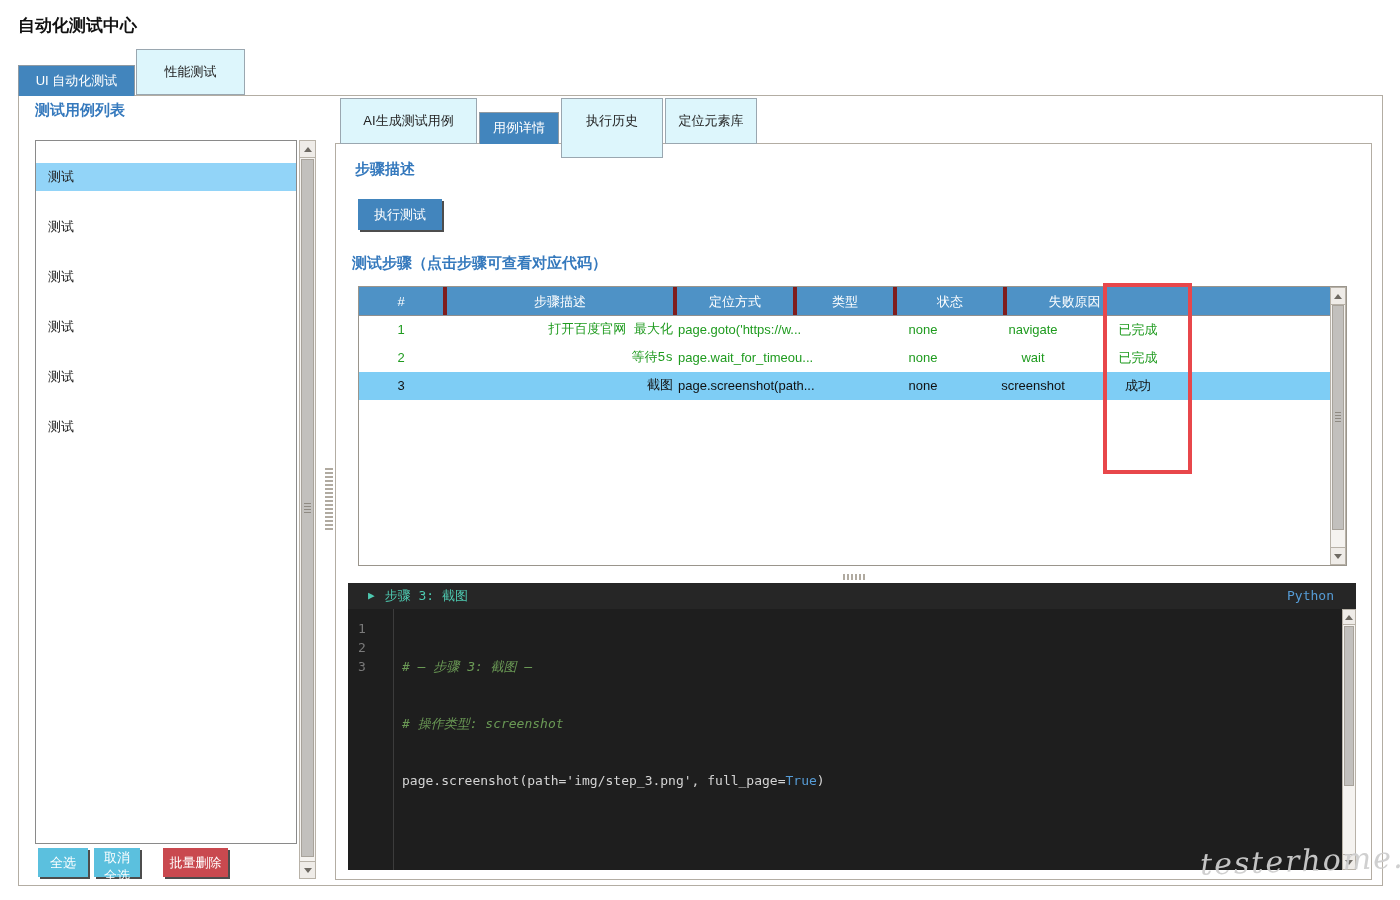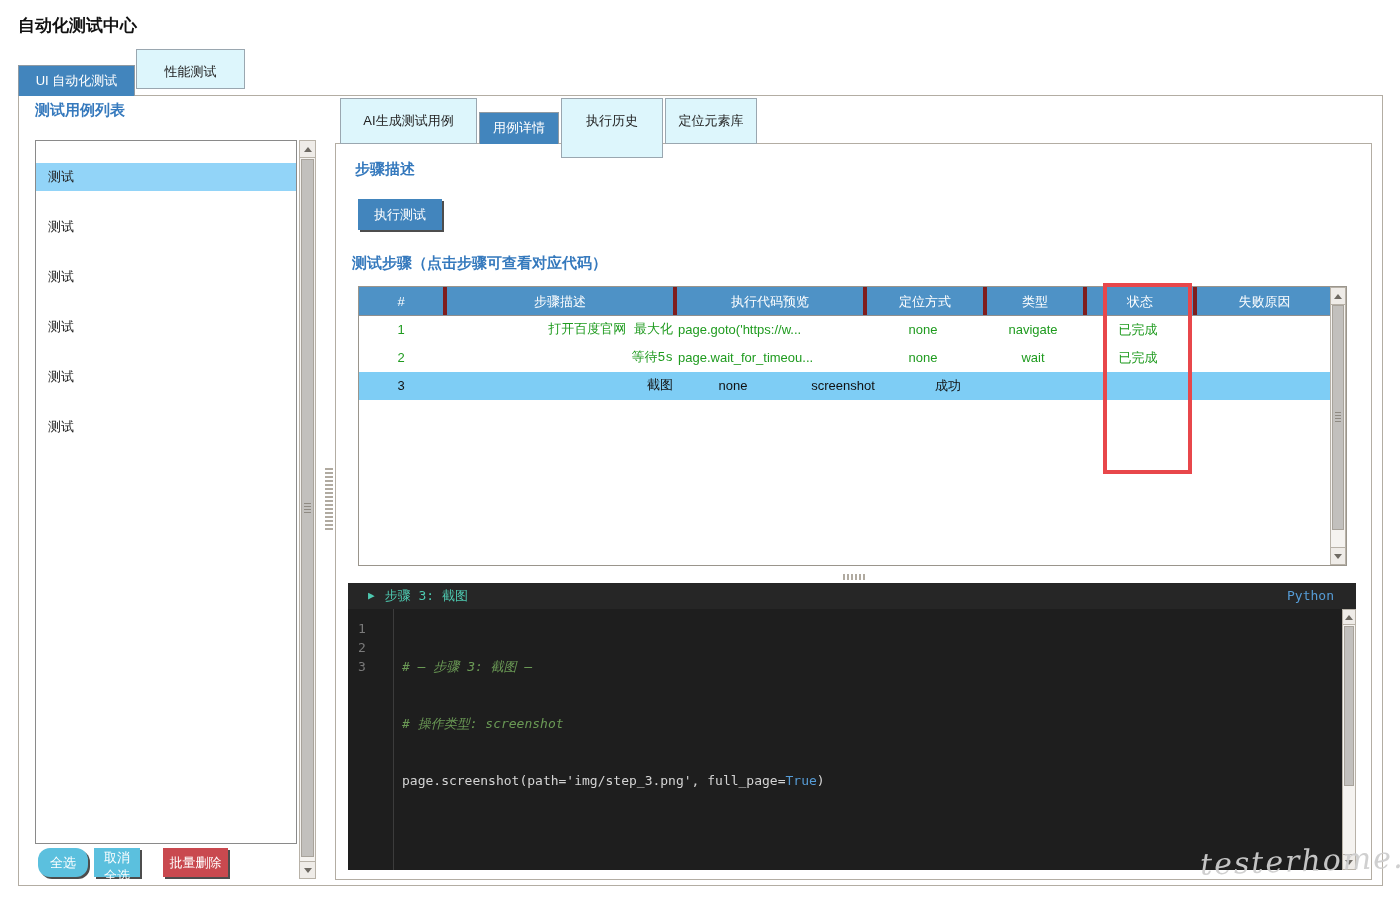--- a/index.html
+++ b/index.html
@@ -76,21 +76,21 @@
              font-size:30px;color:rgba(205,205,205,0.95);letter-spacing:2px;transform:rotate(-2deg);white-space:nowrap;}
 </style>
 </head>
 <body>
 
 <div id="app">
 
   <div class="abs page-title" style="left:18px;top:14px;">自动化测试中心</div>
 
   <div class="abs tab tab-active" style="left:18px;top:65px;width:117px;height:31px;z-index:3;">UI 自动化测试</div>
-  <div class="abs tab tab-idle" style="left:136px;top:49px;width:109px;height:40px;z-index:2;">性能测试</div>
+  <div class="abs tab tab-idle" style="left:136px;top:49px;width:109px;height:46px;z-index:2;">性能测试</div>
 
   <div class="abs outer-box" style="left:18px;top:95px;width:1365px;height:791px;"></div>
 
   <div class="abs blue-heading" style="left:35px;top:101px;">测试用例列表</div>
 
   <div class="abs listbox" style="left:35px;top:140px;width:262px;height:704px;">
     <div class="list-item selected">测试</div>
     <div class="list-item">测试</div>
     <div class="list-item">测试</div>
     <div class="list-item">测试</div>
@@ -103,21 +103,21 @@
         <div class="tri-up"></div>
       </div>
     <div class="sb-thumb" style="top:18px;height:698px;">
       <div class="sb-grip" style="top:343px;"></div>
     </div>
     <div class="sb-btn bottom" style="bottom:0;">
         <div class="tri-down"></div>
       </div>
   </div>
 
-  <button class="abs btn btn-lightblue" style="left:38px;top:848px;width:50px;height:29px;border-radius:12px;">全选</button>
+  <button class="abs btn btn-lightblue" style="left:38px;top:848px;width:50px;height:29px;">全选</button>
   <button class="abs btn btn-lightblue" style="left:94px;top:848px;width:46px;height:29px;">取消全选</button>
   <button class="abs btn btn-red" style="left:163px;top:848px;width:65px;height:29px;">批量删除</button>
 
   <div class="abs vgrip" style="left:325px;top:468px;width:8px;height:62px;"></div>
 
   <div class="abs tab tab-idle" style="left:340px;top:98px;width:137px;height:46px;z-index:2;">AI生成测试用例</div>
   <div class="abs tab dtab-active" style="left:479px;top:112px;width:80px;height:32px;z-index:3;">用例详情</div>
   <div class="abs tab tab-idle" style="left:561px;top:98px;width:102px;height:60px;z-index:2;">执行历史</div>
   <div class="abs tab tab-idle" style="left:665px;top:98px;width:92px;height:46px;z-index:2;">定位元素库</div>
 
@@ -126,21 +126,20 @@
   <div class="abs blue-heading" style="left:355px;top:160px;">步骤描述</div>
 
   <button class="abs btn btn-blue" style="left:358px;top:199px;width:84px;height:31px;">执行测试</button>
 
   <div class="abs blue-heading" style="left:352px;top:254px;">测试步骤（点击步骤可查看对应代码）</div>
 
   <div class="abs step-table" style="left:358px;top:286px;width:989px;height:280px;">
     <div class="thead">
       <div class="th c0">#</div>
       <div class="th c1">步骤描述</div>
-      <div class="th c2">执行代码预览</div>
       <div class="th c3">定位方式</div>
       <div class="th c4">类型</div>
       <div class="th c5">状态</div>
       <div class="th c6">失败原因</div>
     </div>
     <div class="trow">
       <div class="td c0">1</div>
       <div class="td c1 left">打开百度官网 最大化</div>
       <div class="td c2 code">page.goto('https://w...</div>
       <div class="td c3">none</div>
@@ -153,20 +152,21 @@
       <div class="td c1 left">等待5s</div>
       <div class="td c2 code">page.wait_for_timeou...</div>
       <div class="td c3">none</div>
       <div class="td c4">wait</div>
       <div class="td c5">已完成</div>
       <div class="td c6"></div>
     </div>
     <div class="trow selected">
       <div class="td c0">3</div>
       <div class="td c1 left">截图</div>
+      <div class="td c2 code">page.screenshot(path...</div>
       <div class="td c3">none</div>
       <div class="td c4">screenshot</div>
       <div class="td c5">成功</div>
       <div class="td c6"></div>
     </div>
 
     <div class="sbar" style="position:absolute;right:0;top:0;width:16px;height:278px;">
       <div class="sb-btn" style="top:0;">
           <div class="tri-up"></div>
         </div>

